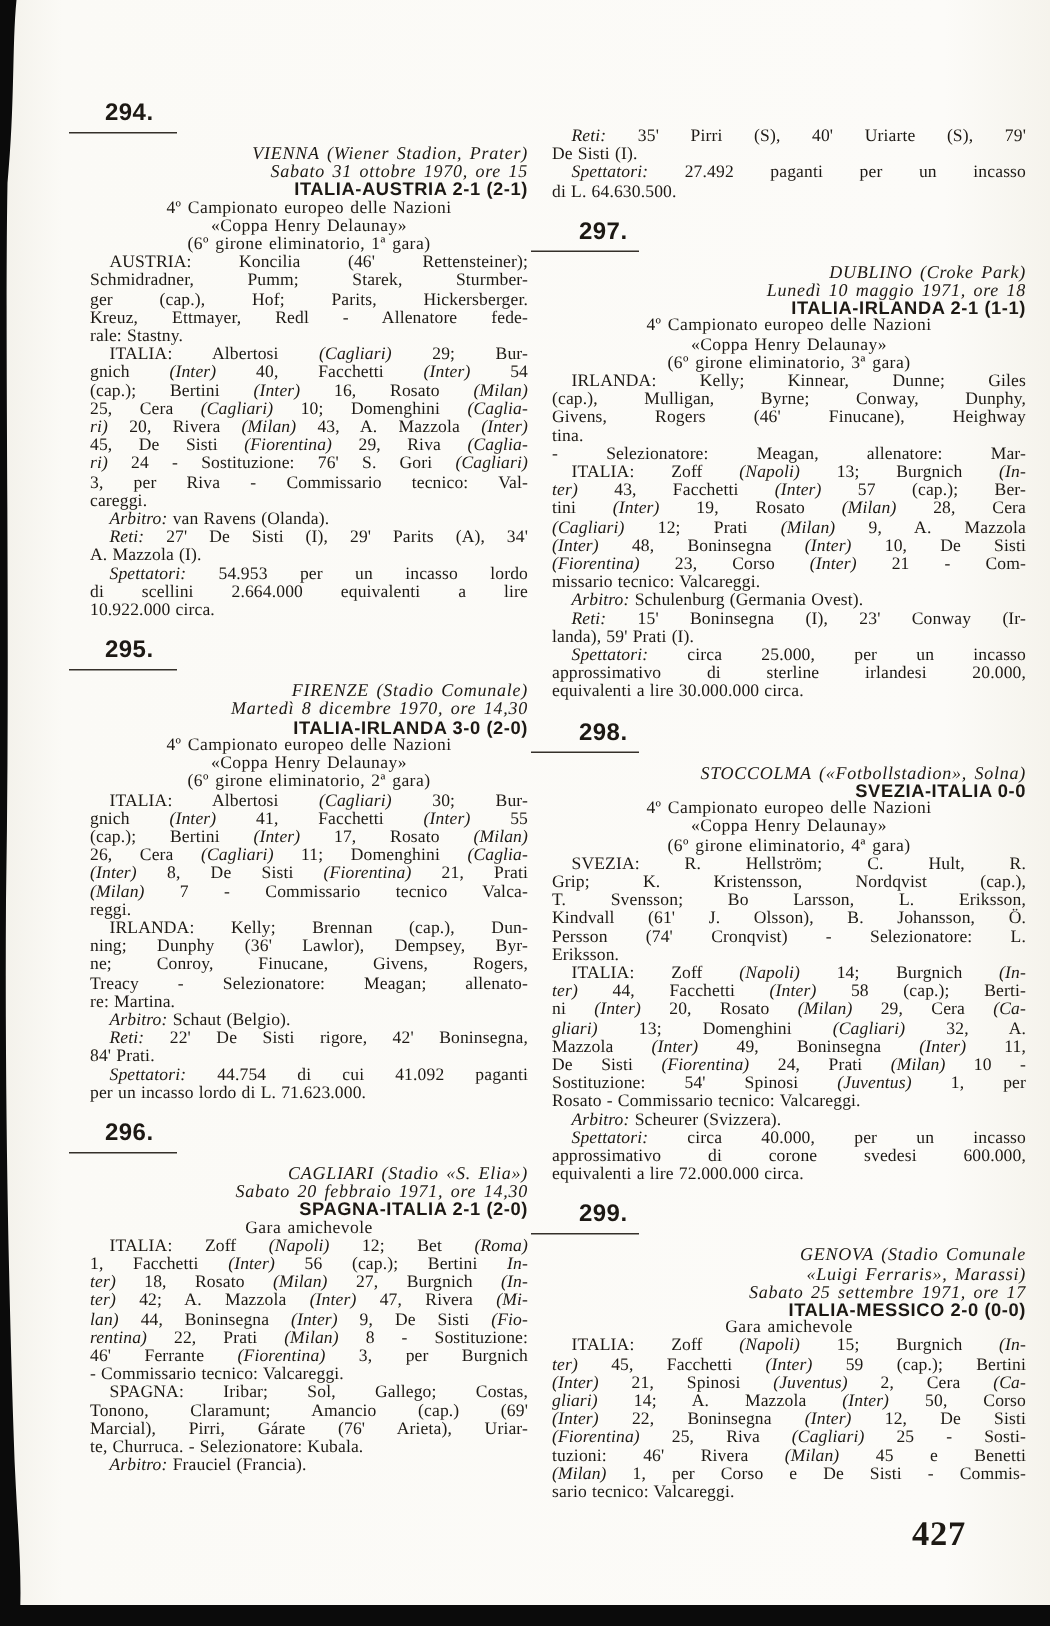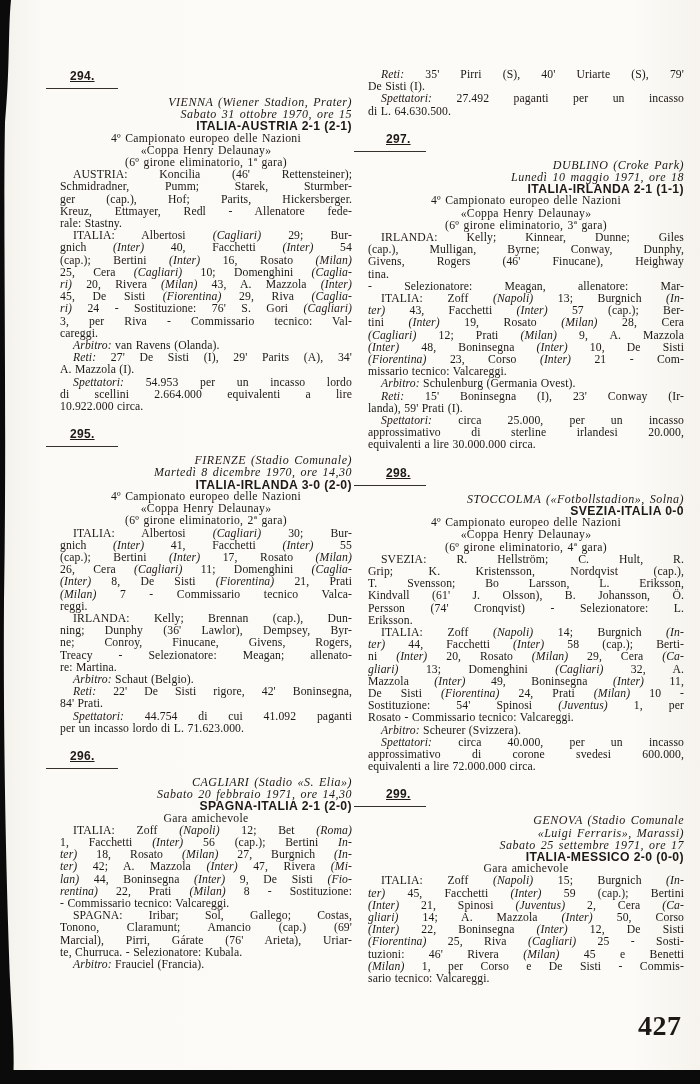--- a/index.html
+++ b/index.html
@@ -21,29 +21,29 @@
   }
   .line.plast{text-align-last:left;}
   .line.pfirst{text-indent:13px;}
   .line i{font-style:italic;}
   .hl{font-size:11.7px;line-height:12.2px;text-align:center;}
   .h-venue,.h-date{font-style:italic;font-size:12px;letter-spacing:0.5px;word-spacing:1.5px;text-align:right;}
   .h-match{font-family:"Liberation Sans",sans-serif;font-weight:700;font-size:12.2px;letter-spacing:0.4px;text-align:right;}
   .h-comp{letter-spacing:0.3px;word-spacing:1px;}
   .entry-num{
     font-family:"Liberation Sans",sans-serif;font-weight:700;
-    font-size:12px;line-height:12px;margin:15px 0 0 10px;letter-spacing:0.3px;text-decoration:underline;
+    font-size:16px;line-height:12px;margin:15px 0 0 10px;letter-spacing:0.3px;
   }
   .col-r .entry-num{margin-left:18px;}
   .entry:first-child .entry-num{margin-top:6px;}
   .num-rule{border-top:1.6px solid #35302a;width:72px;margin:6px 0 7px -14px;height:0;}
-  .cont{margin-top:5px;}
+  .cont{margin-top:21px;}
   .page-number{
-    position:absolute;left:638px;top:1010px;
-    font-family:"Liberation Serif",serif;font-weight:700;font-size:28px;letter-spacing:0.5px;
+    position:absolute;left:608px;top:1010px;
+    font-family:"Liberation Serif",serif;font-weight:700;font-size:23px;letter-spacing:0.5px;
   }
 </style>
 </head>
 <body>
 
 <div class="page">
 
   <svg class="artifacts" width="700" height="1084" viewBox="0 0 700 1084">
     <path d="M0,0 L11,0 C8,30 10,70 5,122 C3,230 7,420 4,600 C3,760 7,900 10,980 C12,1022 15,1052 13,1084 L0,1084 Z" fill="#0b0b0b"></path>
     <rect x="10" y="1070" width="690" height="14" fill="#0b0b0b"></rect>
@@ -113,20 +113,21 @@
         <div class="hl h-venue">CAGLIARI (Stadio «S. Elia»)</div>
         <div class="hl h-date">Sabato 20 febbraio 1971, ore 14,30</div>
         <div class="hl h-match">SPAGNA-ITALIA 2-1 (2-0)</div>
         <div class="hl h-comp">Gara amichevole</div>
         <div class="line pfirst">ITALIA: Zoff <i>(Napoli)</i> 12; Bet <i>(Roma)</i></div>
         <div class="line">1, Facchetti <i>(Inter)</i> 56 (cap.); Bertini <i>In-</i></div>
         <div class="line"><i>ter)</i> 18, Rosato <i>(Milan)</i> 27, Burgnich <i>(In-</i></div>
         <div class="line"><i>ter)</i> 42; A. Mazzola <i>(Inter)</i> 47, Rivera <i>(Mi-</i></div>
         <div class="line"><i>lan)</i> 44, Boninsegna <i>(Inter)</i> 9, De Sisti <i>(Fio-</i></div>
         <div class="line"><i>rentina)</i> 22, Prati <i>(Milan)</i> 8 - Sostituzione:</div>
+        <div class="line">46' Ferrante <i>(Fiorentina)</i> 3, per Burgnich</div>
         <div class="line plast">- Commissario tecnico: Valcareggi.</div>
         <div class="line pfirst">SPAGNA: Iribar; Sol, Gallego; Costas,</div>
         <div class="line">Tonono, Claramunt; Amancio (cap.) (69'</div>
         <div class="line">Marcial), Pirri, Gárate (76' Arieta), Uriar-</div>
         <div class="line plast">te, Churruca. - Selezionatore: Kubala.</div>
         <div class="line pfirst plast"><i>Arbitro:</i> Frauciel (Francia).</div>
       </div>
     </div>
   <div class="col col-r">
       <div class="entry cont">

